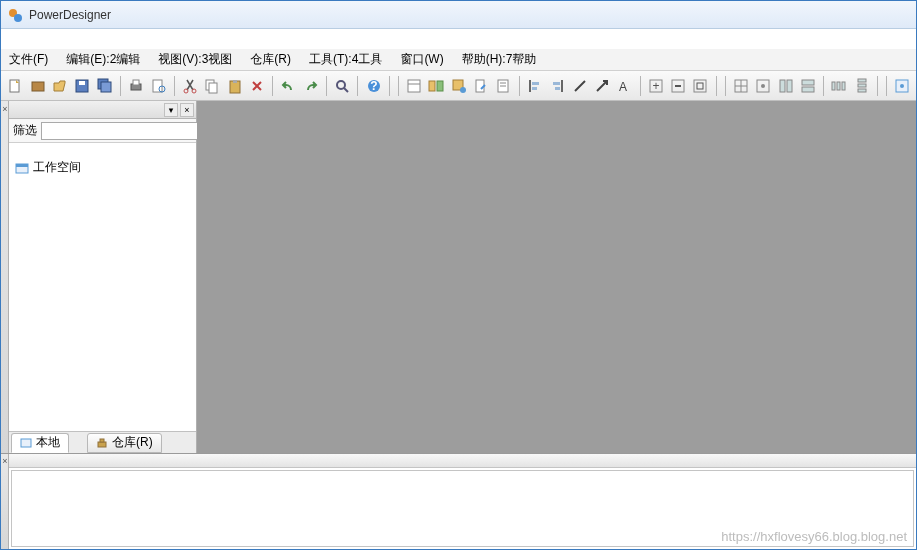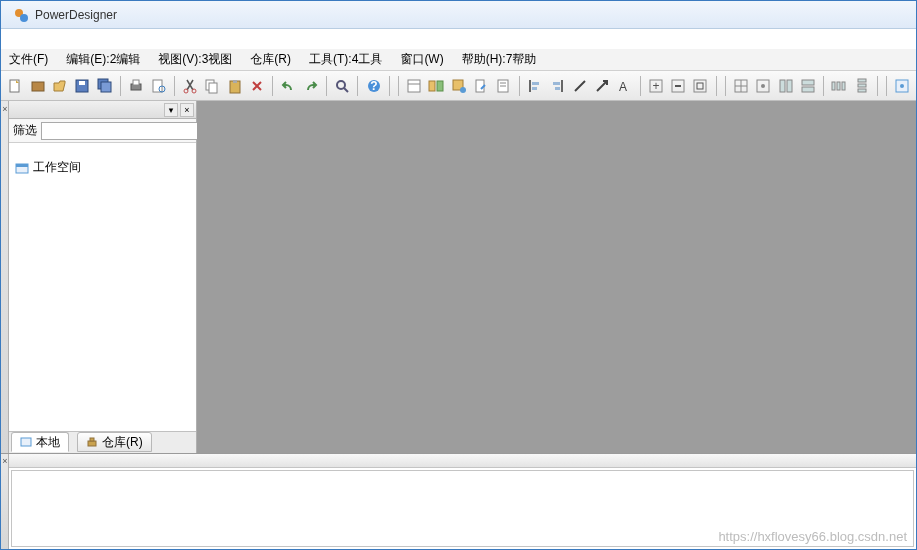--- a/index.html
+++ b/index.html
@@ -1,20 +1,20 @@
 <!DOCTYPE html>
 <html><head>
 <meta charset="utf-8">
 <style>
   * { box-sizing: border-box; margin: 0; padding: 0; font-family: "Microsoft YaHei", "SimSun", Tahoma, sans-serif; font-size: 12px; }
   html, body { width: 917px; height: 550px; overflow: hidden; background: #fff; }
 
   .window { width: 917px; height: 550px; border: 1px solid #3a7abf; display: flex; flex-direction: column; }
 
-  .titlebar { height: 28px; background: linear-gradient(#f1f6fc, #dfeaf8); display: flex; align-items: center; padding: 0 12px; border-bottom: 1px solid #b8cde2; }
+  .titlebar { height: 28px; background: linear-gradient(#f1f6fc, #dfeaf8); display: flex; align-items: center; padding: 0 6px; border-bottom: 1px solid #b8cde2; }
   .titlebar .appicon { width: 16px; height: 16px; margin-right: 6px; }
   .titlebar .title { color: #333; }
 
   .menubar { height: 22px; background: #f3f3f3; border-bottom: 1px solid #d0d0d0; display: flex; align-items: center; padding: 0 4px; gap: 10px; margin-top: 20px; }
   .menubar .menuitem { padding: 2px 4px; cursor: default; white-space: nowrap; }
 
   .toolbar { height: 30px; background: linear-gradient(#fafafa, #e8e8e8); border-bottom: 1px solid #bfbfbf; display: flex; align-items: center; padding: 0 4px; gap: 2px; overflow: hidden; }
   .toolbar .btn { width: 22px; height: 22px; display: flex; align-items: center; justify-content: center; border: 1px solid transparent; border-radius: 2px; cursor: default; }
   .toolbar .sep { width: 1px; height: 20px; background: #b5b5b5; margin: 0 3px; }
 
@@ -29,21 +29,21 @@
 
   .filterbar { height: 24px; border-bottom: 1px solid #cfcfcf; display: flex; align-items: center; padding: 0 4px; gap: 4px; background:#f7f7f7; }
   .filterbar .lbl { white-space: nowrap; }
   .filterbar input { flex: 1; height: 18px; border: 1px solid #aaa; padding: 0 2px; }
   .filterbar .ico { width: 16px; height: 16px; display: flex; align-items: center; justify-content: center; cursor: default; }
 
   .tree { flex: 1; padding: 4px 6px; overflow: auto; margin-top: 11px; }
   .tree .node { display: flex; align-items: center; gap: 4px; padding: 1px 0; }
   .tree .node .glyph { width: 14px; height: 14px; display:flex;align-items:center;justify-content:center; }
 
-  .tabstrip { height: 22px; border-top: 1px solid #c0c0c0; background: #ececec; display: flex; align-items: flex-start; padding: 0 2px; gap: 8px; }
+  .tabstrip { height: 22px; border-top: 1px solid #c0c0c0; background: #ececec; display: flex; align-items: center; padding: 0 2px; gap: 18px; }
   .tabstrip .tab { height: 20px; padding: 2px 8px; background: linear-gradient(#fefefe,#e7e7e7); border: 1px solid #b8b8b8; border-top-left-radius: 3px; border-top-right-radius: 3px; display: flex; align-items: center; gap: 4px; cursor: default; }
   .tabstrip .tab.active { background: #fff; border-bottom-color: #fff; font-weight: 500; }
 
   .canvas { flex: 1; background: #9d9d9d; position: relative; }
 
   .output { height: 96px; border-top: 1px solid #9a9a9a; display: flex; }
   .output .dockstrip2 { width: 8px; background: linear-gradient(#e8e8e8, #d6d6d6); border-right: 1px solid #b0b0b0; position:relative;}
   .output .dockstrip2 .close { position:absolute; top:2px; left:0; width:8px; font-size:9px; color:#555; text-align:center; }
   .output .content { flex: 1; display:flex; flex-direction:column; }
   .output .content .handle { height: 14px; background: linear-gradient(#f8f8f8,#e4e4e4); border-bottom:1px solid #c4c4c4; }
@@ -366,14 +366,14 @@
   <div class="output">
     <div class="dockstrip2">
       <div class="close">×</div>
     </div>
     <div class="content">
       <div class="handle"></div>
       <div class="white"></div>
     </div>
   </div>
 
-  <div class="watermark">https://hxflovesy66.blog.csdn.net</div>
+  <div class="watermark">https://hxflovesy66.blog.blog.net</div>
 </div>
 
 </body></html>

